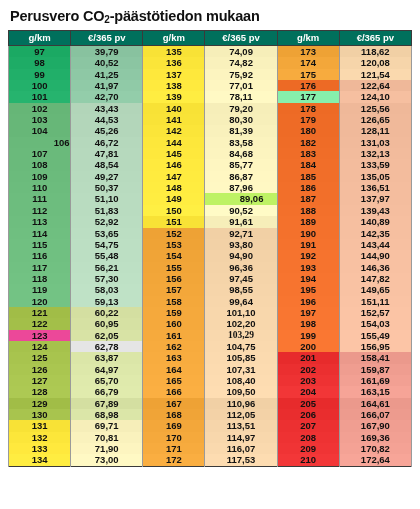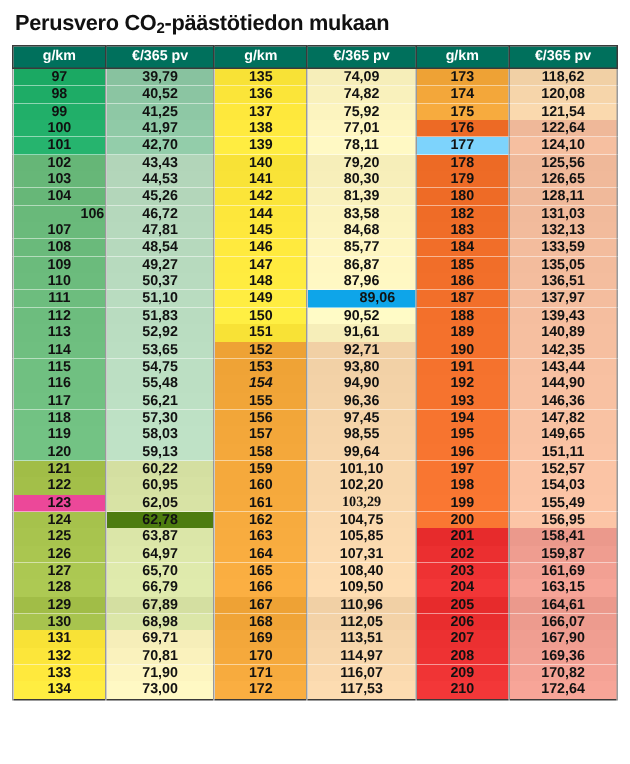--- a/index.html
+++ b/index.html
@@ -127,21 +127,21 @@
           <td class="colstart sep-strong" style="background: rgb(255, 234, 62);">138</td>
           <td class="colend sep-strong" style="background: rgb(254, 246, 193);">77,01</td>
           <td class="colstart sep-strong" style="background: rgb(237, 106, 37);">176</td>
           <td class="colend sep-strong" style="background: rgb(239, 184, 153);">122,64</td>
         </tr>
         <tr>
           <td class="colstart sep-strong" style="background: rgb(38, 180, 110);">101</td>
           <td class="colend sep-strong" style="background: rgb(147, 205, 170);">42,70</td>
           <td class="colstart sep-strong" style="background: rgb(255, 237, 65); text-align: center;">139</td>
           <td class="colend sep-strong" style="background: rgb(255, 249, 196);">78,11</td>
-          <td class="colstart sep-strong" style="background: #7dd3fc; text-align: center;">177</td>
+          <td class="colstart sep-strong" style="background: #86efac; text-align: center;">177</td>
           <td class="colend sep-strong" style="background: rgb(246, 191, 160);">124,10</td>
         </tr>
         <tr>
           <td class="colstart" style="background: rgb(102, 182, 119);">102</td>
           <td class="colend" style="background: rgb(178, 213, 185);">43,43</td>
           <td class="colstart" style="background: rgb(248, 226, 54);">140</td>
           <td class="colend" style="background: rgb(246, 238, 185);">79,20</td>
           <td class="colstart" style="background: rgb(237, 106, 37);">178</td>
           <td class="colend" style="background: rgb(239, 184, 153);">125,56</td>
         </tr>
@@ -198,21 +198,21 @@
           <td class="colend" style="background: rgb(184, 219, 191);">50,37</td>
           <td class="colstart" style="background: rgb(255, 236, 64);">148</td>
           <td class="colend" style="background: rgb(255, 248, 195);">87,96</td>
           <td class="colstart" style="background: rgb(242, 111, 42);">186</td>
           <td class="colend" style="background: rgb(244, 189, 158);">136,51</td>
         </tr>
         <tr>
           <td class="colstart" style="background: rgb(109, 189, 126);">111</td>
           <td class="colend" style="background: rgb(185, 220, 192);">51,10</td>
           <td class="colstart" style="background: rgb(255, 237, 65);">149</td>
-          <td class="colend" style="background: #0ea5e9; padding-left: 21px;">89,06</td>
+          <td class="colend" style="background: #bef264; padding-left: 21px;">89,06</td>
           <td class="colstart" style="background: rgb(242, 111, 42);">187</td>
           <td class="colend" style="background: rgb(244, 189, 158);">137,97</td>
         </tr>
         <tr>
           <td class="colstart" style="background: rgb(109, 189, 126);">112</td>
           <td class="colend" style="background: rgb(185, 220, 192);">51,83</td>
           <td class="colstart" style="background: rgb(255, 239, 67);">150</td>
           <td class="colend" style="background: rgb(255, 251, 198);">90,52</td>
           <td class="colstart" style="background: rgb(243, 112, 43);">188</td>
           <td class="colend" style="background: rgb(245, 190, 159);">139,43</td>
@@ -237,21 +237,21 @@
           <td class="colstart" style="background: rgb(112, 192, 129);">115</td>
           <td class="colend" style="background: rgb(188, 223, 195);">54,75</td>
           <td class="colstart" style="background: rgb(239, 163, 54);">153</td>
           <td class="colend" style="background: rgb(242, 209, 166);">93,80</td>
           <td class="colstart" style="background: rgb(245, 114, 45);">191</td>
           <td class="colend" style="background: rgb(247, 192, 161);">143,44</td>
         </tr>
         <tr>
           <td class="colstart" style="background: rgb(112, 192, 129);">116</td>
           <td class="colend" style="background: rgb(188, 223, 195);">55,48</td>
-          <td class="colstart" style="background: rgb(240, 164, 55); font-style: italic;">154</td>
+          <td class="colstart" style="background: rgb(240, 164, 55);">154</td>
           <td class="colend" style="background: rgb(243, 210, 167);">94,90</td>
           <td class="colstart" style="background: rgb(246, 115, 46);">192</td>
           <td class="colend" style="background: rgb(248, 193, 162);">144,90</td>
         </tr>
         <tr>
           <td class="colstart" style="background: rgb(113, 193, 130);">117</td>
           <td class="colend" style="background: rgb(189, 224, 196);">56,21</td>
           <td class="colstart" style="background: rgb(241, 165, 56);">155</td>
           <td class="colend" style="background: rgb(244, 211, 168);">96,36</td>
           <td class="colstart" style="background: rgb(246, 115, 46);">193</td>
@@ -300,21 +300,21 @@
         <tr>
           <td class="colstart" style="background: #ec4899;">123</td>
           <td class="colend" style="background: rgb(216, 227, 165);">62,05</td>
           <td class="colstart" style="background: rgb(246, 170, 61);">161</td>
           <td class="colend" style="background: rgb(249, 216, 173); font-family: Liberation Serif, serif;">103,29</td>
           <td class="colstart" style="background: rgb(250, 119, 50);">199</td>
           <td class="colend" style="background: rgb(252, 197, 166);">155,49</td>
         </tr>
         <tr>
           <td class="colstart" style="background: rgb(166, 194, 76);">124</td>
-          <td class="colend" style="background: #4d7c0f;">62,78</td>
+          <td class="colend" style="background: #e5e5e5;">62,78</td>
           <td class="colstart" style="background: rgb(247, 171, 62);">162</td>
           <td class="colend" style="background: rgb(250, 217, 174);">104,75</td>
           <td class="colstart" style="background: rgb(250, 119, 50);">200</td>
           <td class="colend" style="background: rgb(252, 197, 166);">156,95</td>
         </tr>
         <tr>
           <td class="colstart" style="background: rgb(168, 196, 78);">125</td>
           <td class="colend" style="background: rgb(219, 230, 168);">63,87</td>
           <td class="colstart" style="background: rgb(248, 172, 63);">163</td>
           <td class="colend" style="background: rgb(251, 218, 175);">105,85</td>

